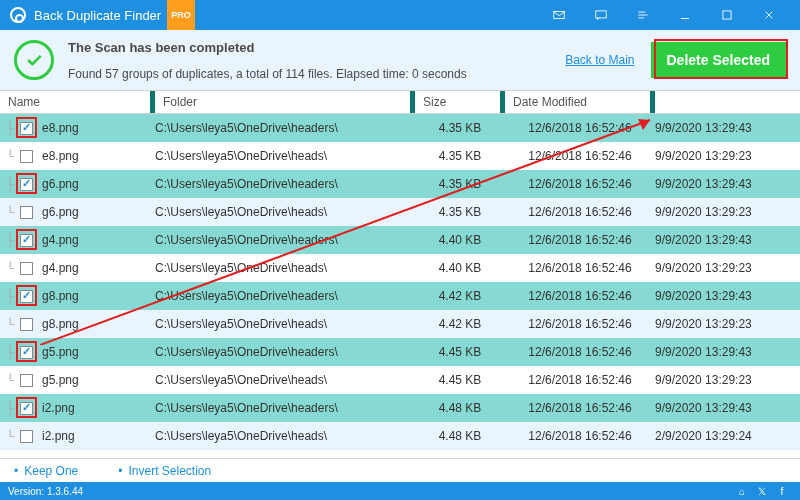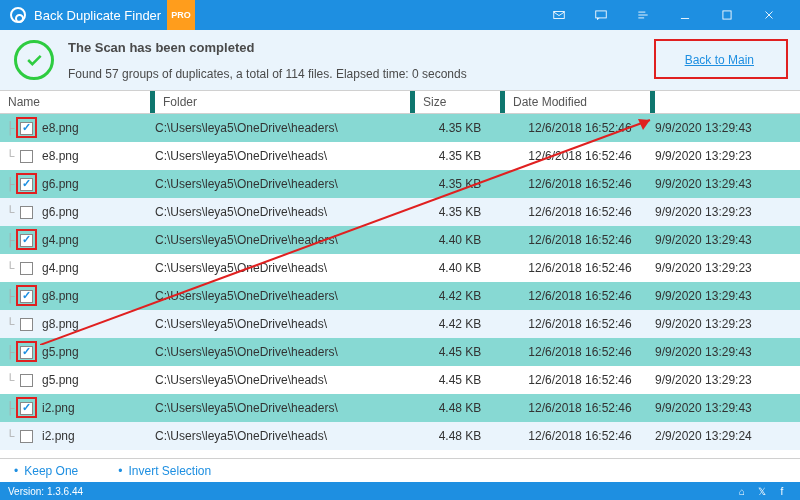--- a/index.html
+++ b/index.html
@@ -9,21 +9,21 @@
 .titlebar .logo::after{content:"";position:absolute;width:5px;height:5px;border:2px solid #fff;border-radius:50%;top:5px;left:3px}
 .titlebar .pro{background:#ff9d1c;color:#fff;font-size:9px;font-weight:bold;padding:13px 4px;margin-left:6px;border-radius:2px}
 .titlebar .spacer{flex:1}
 .tbico{width:42px;height:30px;display:flex;align-items:center;justify-content:center;cursor:pointer}
 .tbico svg{width:14px;height:14px;stroke:#fff;fill:none;stroke-width:1.5}
 .banner{height:60px;background:#eaf4fc;display:flex;align-items:center;padding:0 14px;position:relative}
 .check-circle{width:40px;height:40px;border:3px solid #2ecc40;border-radius:50%;display:flex;align-items:center;justify-content:center;margin-right:14px}
 .check-circle svg{width:20px;height:20px;stroke:#2ecc40;stroke-width:3;fill:none}
 .banner-txt{color:#4a4a4a;font-size:12px}
 .banner-txt .title{font-weight:bold;font-size:13px;margin-bottom:12px}
-.back-link{color:#1e8fe1;font-size:12px;text-decoration:underline;margin-right:32px;cursor:pointer}
+.back-link{color:#1e8fe1;font-size:12px;text-decoration:underline;margin-right:16px;cursor:pointer}
 .delete-btn{background:#2ecc40;color:#fff;font-size:14px;font-weight:bold;border:none;padding:10px 16px;cursor:pointer}
 .delete-hl{position:absolute;border:2px solid #e02020;right:12px;top:9px;width:134px;height:40px;pointer-events:none}
 .headers{height:24px;background:#fff;border-top:1px solid #d0d0d0;border-bottom:1px solid #d0d0d0;display:flex;font-size:12px;color:#555}
 .headers>div{padding:4px 8px;border-right:5px solid #0f766e}
 .c-name{width:155px}.c-folder{width:260px}.c-size{width:90px}.c-mod{width:150px}.c-cre{flex:1}
 .list{height:340px;overflow:hidden}
 .row{height:28px;display:flex;align-items:center;font-size:12px;color:#333;position:relative}
 .row.sel{background:#87d9d3}
 .row.alt{background:#eaf4fc}
 .tree{width:20px;display:flex;justify-content:center;color:#aaa;font-size:12px}
@@ -91,20 +91,21 @@
       <svg viewBox="0 0 24 24">
         <path d="M5 12l5 5L20 7"></path>
       </svg>
     </div>
   <div class="banner-txt">
     <div class="title">The Scan has been completed</div>
     <div>Found 57 groups of duplicates, a total of 114 files. Elapsed time: 0 seconds</div>
   </div>
   <div class="spacer" style="flex:1"></div>
   <a class="back-link">Back to Main</a>
+  <button class="delete-btn">Delete Selected</button>
   <div class="delete-hl"></div>
 </div>
 
 <div class="headers">
   <div class="c-name">Name</div>
   <div class="c-folder">Folder</div>
   <div class="c-size">Size</div>
   <div class="c-mod">Date Modified</div>
 </div>
 

